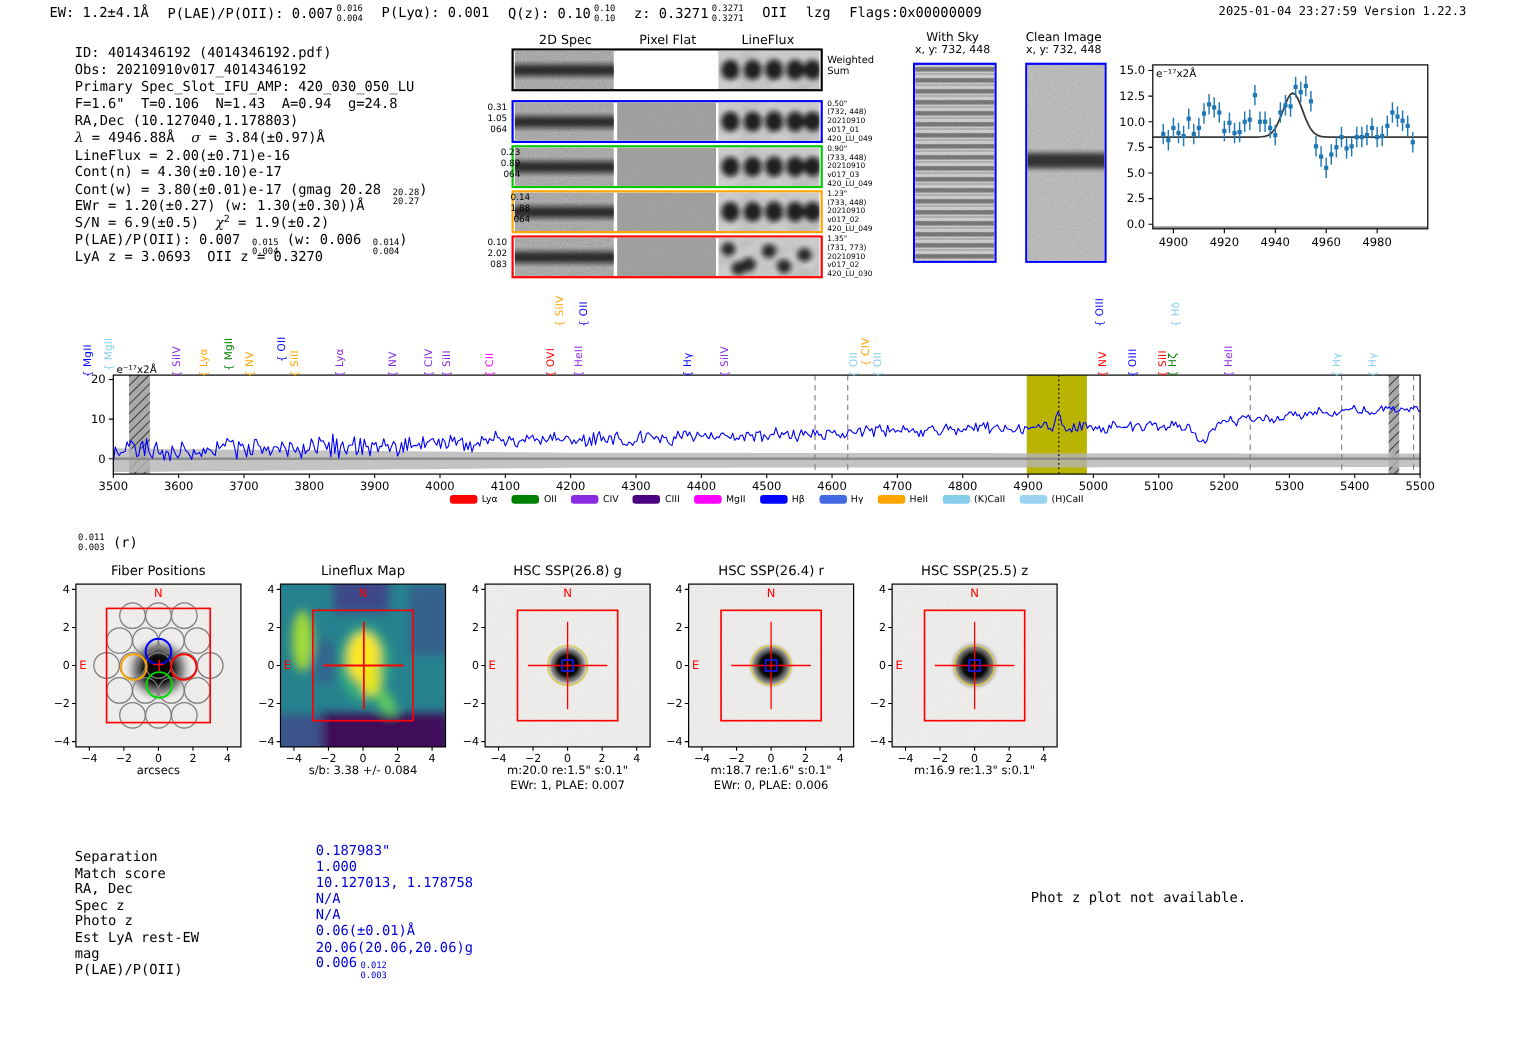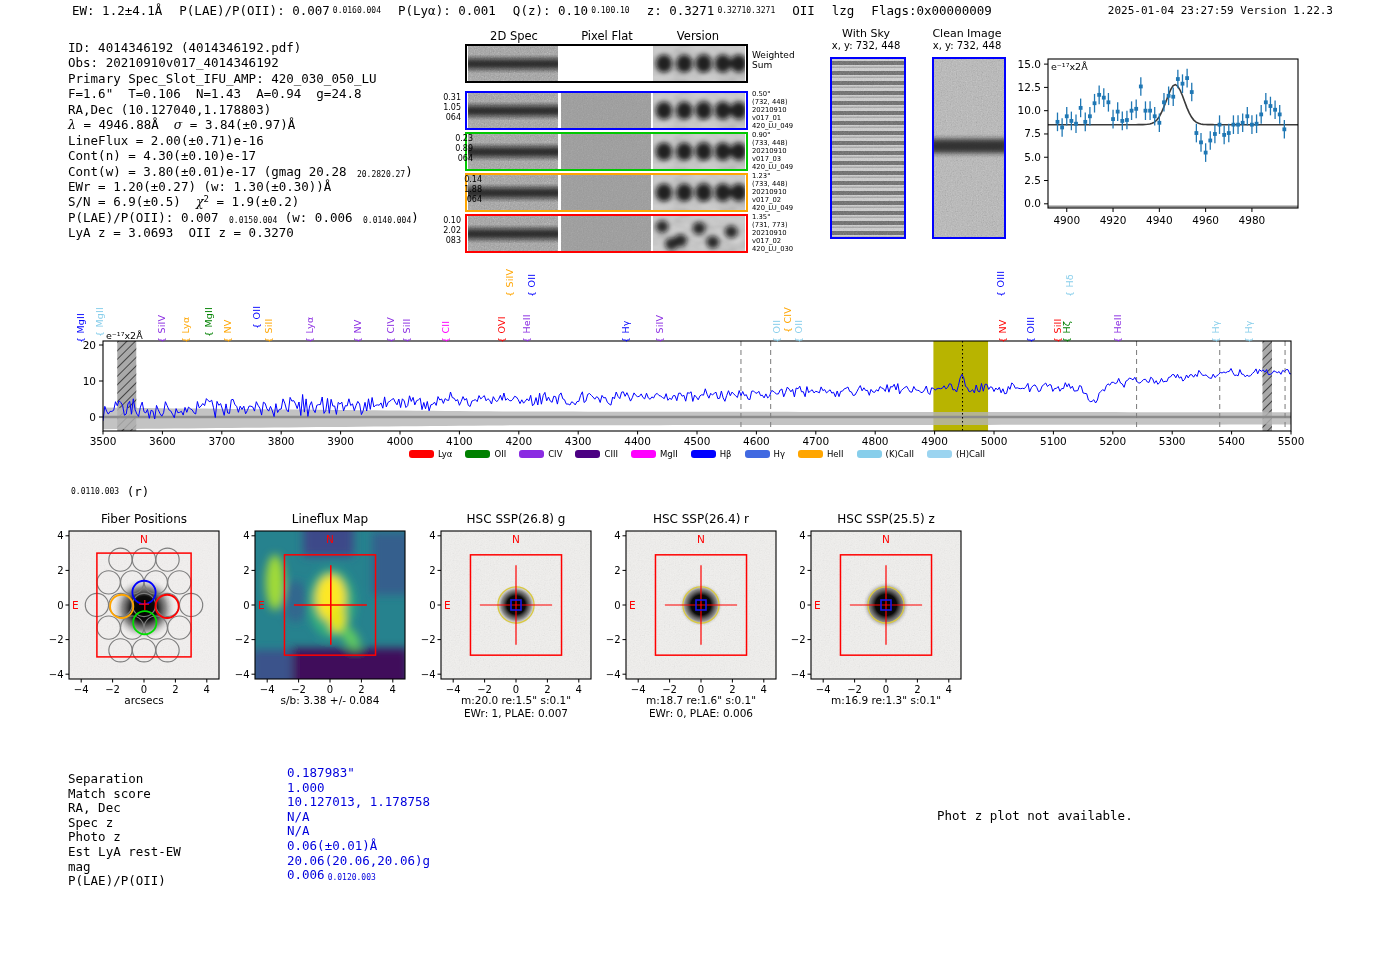--- a/index.html
+++ b/index.html
@@ -1,27 +1,27 @@
 <!DOCTYPE html>
 <html><head>
 <meta charset="utf-8">
 <style>
   html,body{margin:0;padding:0;background:#fff}
   #canvas{position:relative;width:1400px;height:953px;background:#ffffff;overflow:hidden;
           font-family:"DejaVu Sans",sans-serif;color:#000}
   .mono{font-family:"DejaVu Sans Mono",monospace}
   .abs{position:absolute}
   .seg{display:inline-flex;align-items:center;margin-right:17px;white-space:pre}
-  .frac{display:inline-flex;flex-direction:row;justify-content:center;font-size:8px;
+  .frac{display:inline-flex;flex-direction:column;justify-content:center;font-size:8px;
         line-height:8.5px;margin-left:3px;transform:translateY(1px)}
   .line{white-space:pre;height:15.45px}
   .tline{white-space:pre;height:14.6px}
   .mathv{font-family:"DejaVu Serif",serif;font-style:italic}
   .sup{font-size:9px;position:relative;top:-4px}
-  #header-line{left:72px;top:3px;font-size:12.5px;display:flex;align-items:flex-start}
+  #header-line{left:45px;top:3px;font-size:12.5px;display:flex;align-items:flex-start}
   #header-stamp{right:67px;top:4px;font-size:11px}
   #info-block{left:68px;top:40px;font-size:12.5px;line-height:15.45px}
   #hsc-line{left:68px;top:484px;font-size:12.5px;display:flex;align-items:center}
   #photz-note{left:937px;top:808px;font-size:12.5px}
   .ctitle{position:absolute;font-size:11.5px;text-align:center;width:110px}
   .sky-title{position:absolute;font-size:11px;text-align:center;width:120px}
   .sky-sub{position:absolute;font-size:10px;text-align:center;width:120px}
   .linelabel{position:absolute;font-size:9.5px;white-space:pre;transform-origin:0 100%;
              transform:rotate(-90deg);letter-spacing:0.2px}
   #legend{left:103px;top:449px;width:1188px;display:flex;justify-content:center;
@@ -59,21 +59,21 @@
       <div class="line"><span>Cont(n) = 4.30(±0.10)e-17</span></div>
       <div class="line"><span>Cont(w) = 3.80(±0.01)e-17 (gmag 20.28 </span><span class="frac"><span>20.28</span><span>20.27</span></span><span>)</span></div>
       <div class="line"><span>EWr = 1.20(±0.27) (w: 1.30(±0.30))Å</span></div>
       <div class="line"><span>S/N = 6.9(±0.5)  </span><span class="mathv">χ</span><span class="sup">2</span><span> = 1.9(±0.2)</span></div>
       <div class="line"><span>P(LAE)/P(OII): 0.007 </span><span class="frac"><span>0.015</span><span>0.004</span></span><span> (w: 0.006 </span><span class="frac"><span>0.014</span><span>0.004</span></span><span>)</span></div>
       <div class="line"><span>LyA z = 3.0693  OII z = 0.3270</span></div>
     </div>
   <div id="spec2d" class="abs" style="left:0;top:0;width:1395px;height:300px">
       <div class="ctitle" style="left: 459px; top: 29px;">2D Spec</div>
       <div class="ctitle" style="left: 552px; top: 29px;">Pixel Flat</div>
-      <div class="ctitle" style="left: 643px; top: 29px;">Version</div>
+      <div class="ctitle" style="left: 643px; top: 29px;">LineFlux</div>
       <div style="position: absolute; left: 465px; top: 44px; width: 283px; height: 39px; border: 2px solid rgb(0, 0, 0); box-sizing: border-box; background: rgb(255, 255, 255);">
         <svg width="90" height="35" style="position:absolute;left:1px;top:0">
           <rect width="90" height="35" fill="#a2a2a2"></rect>
           <rect width="90" height="35" filter="url(#grain)" opacity="0.6"></rect>
           <rect x="-4" y="12.6" width="98" height="10.5" fill="#111" filter="url(#b3)" opacity="0.8"></rect>
         </svg>
         <svg width="90" height="35" style="position:absolute;left:94px;top:0">
           <rect width="90" height="35" fill="#ffffff"></rect>
         </svg>
         <svg width="92" height="35" style="position:absolute;left:186px;top:0">

